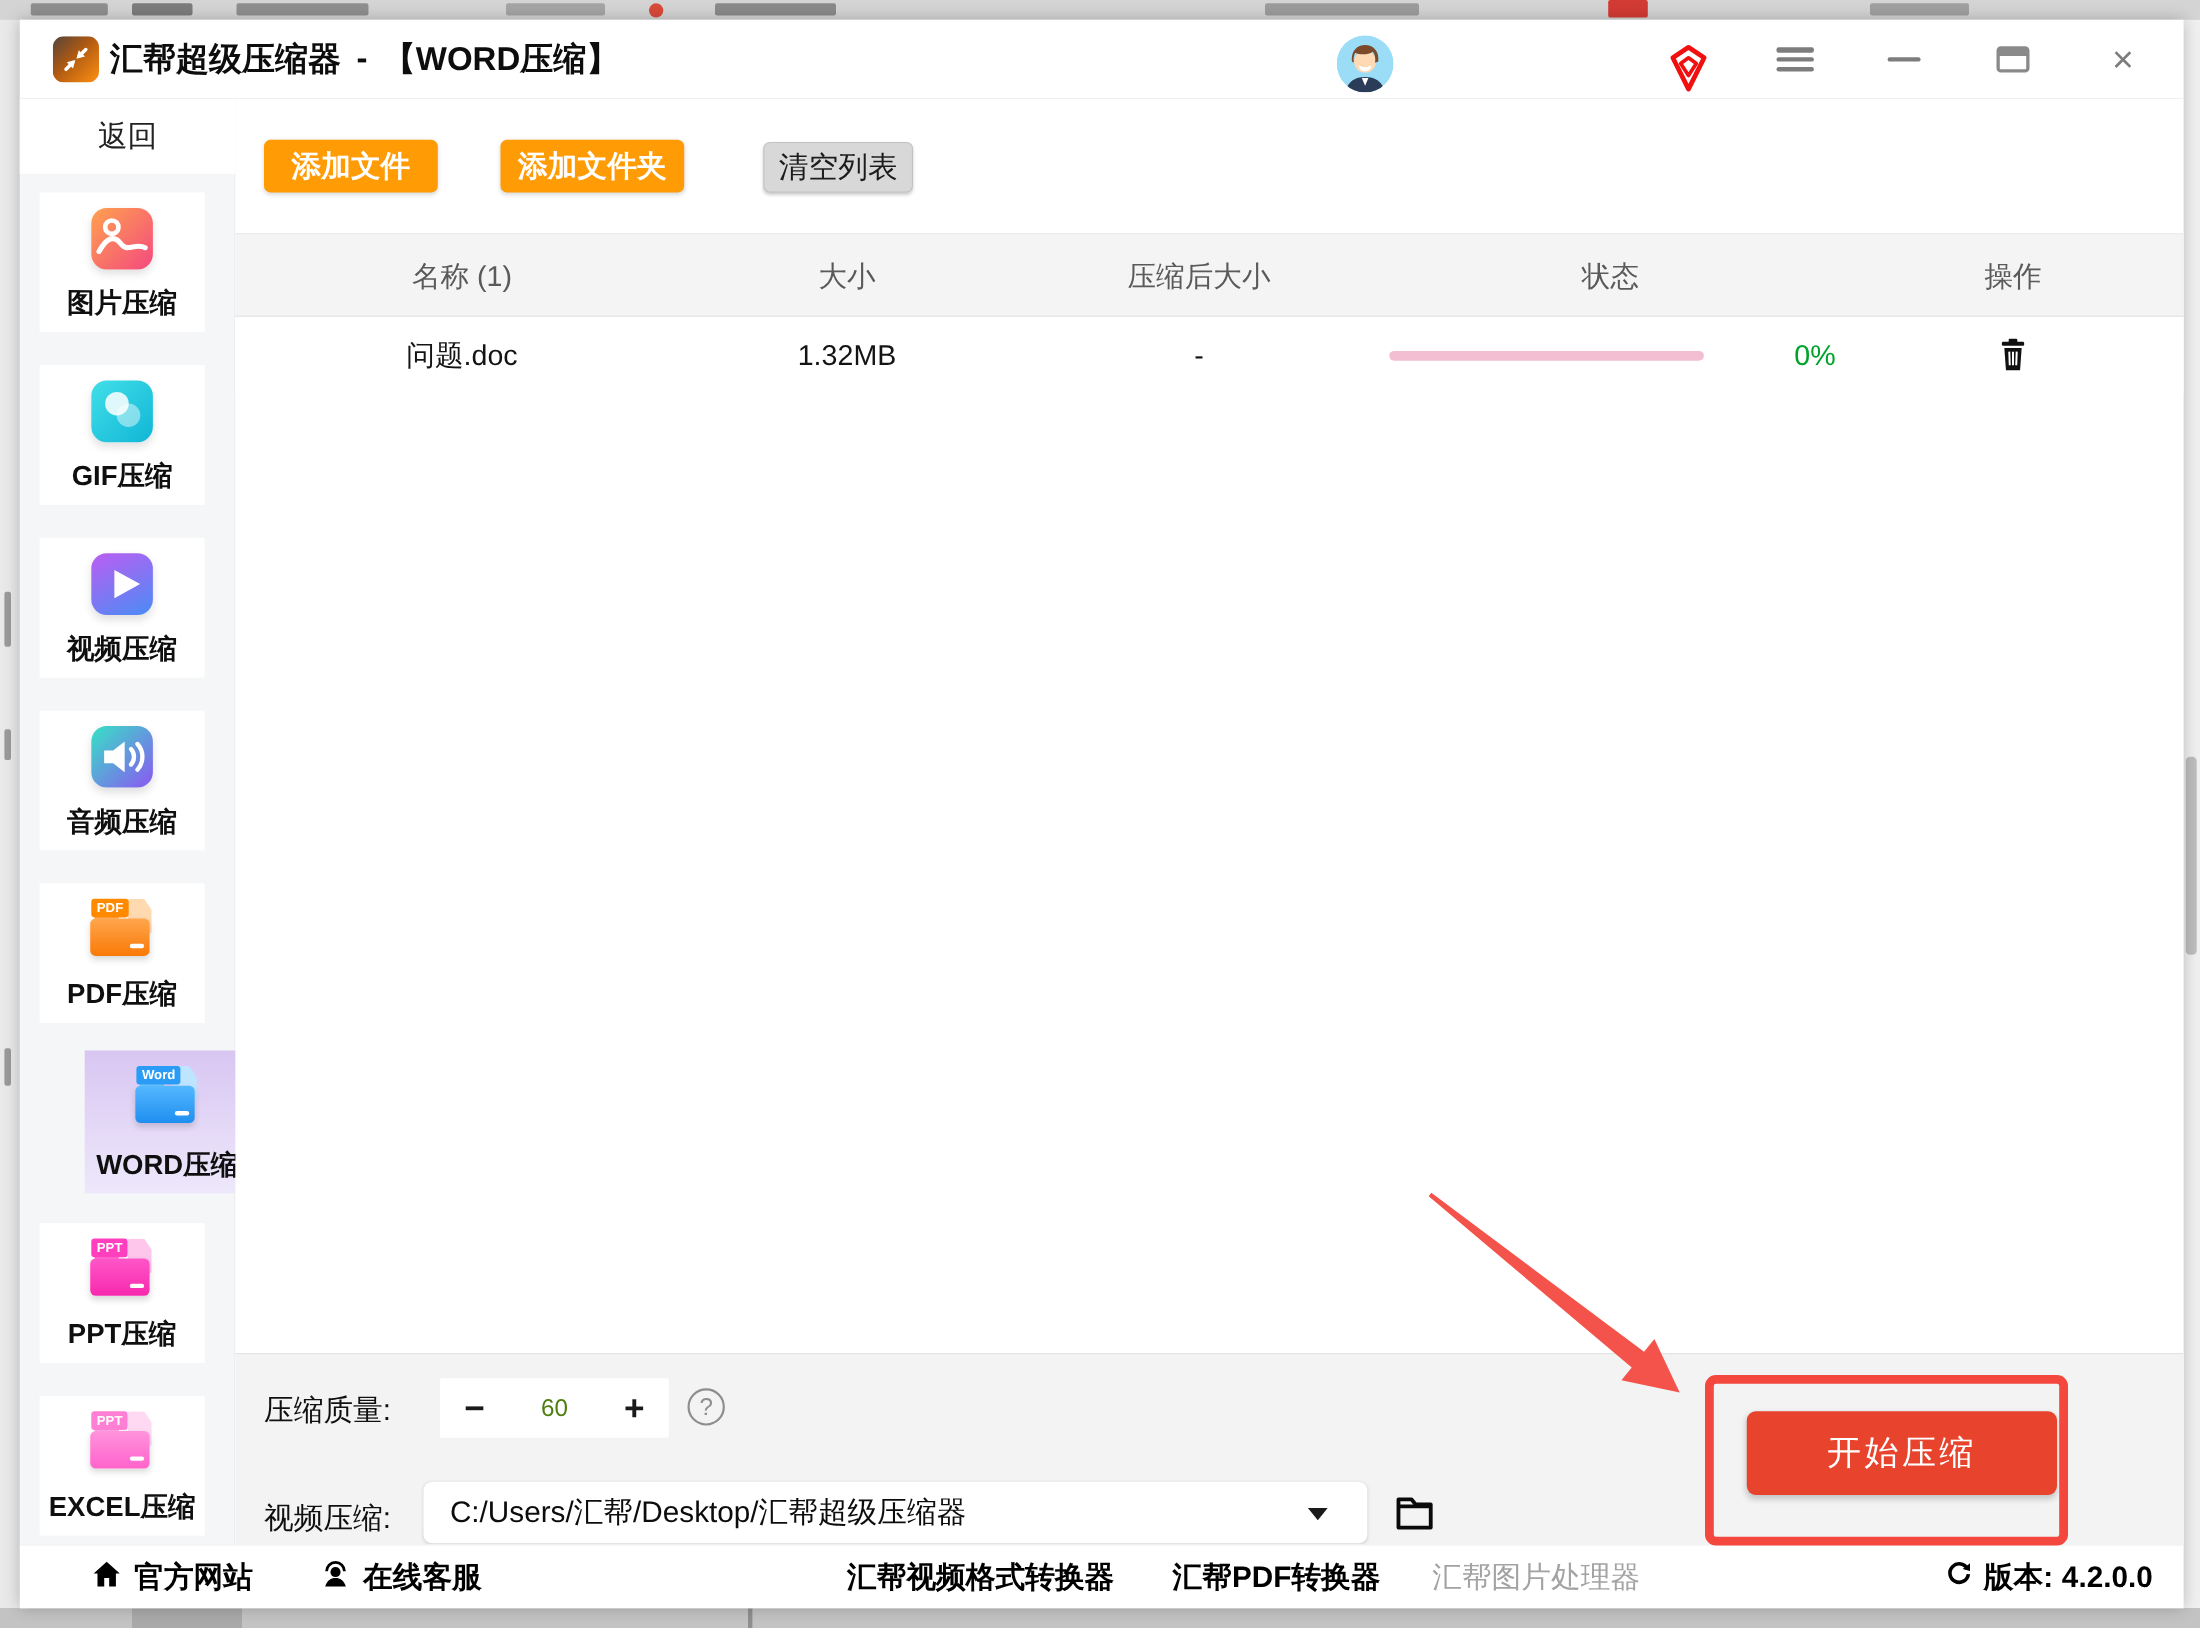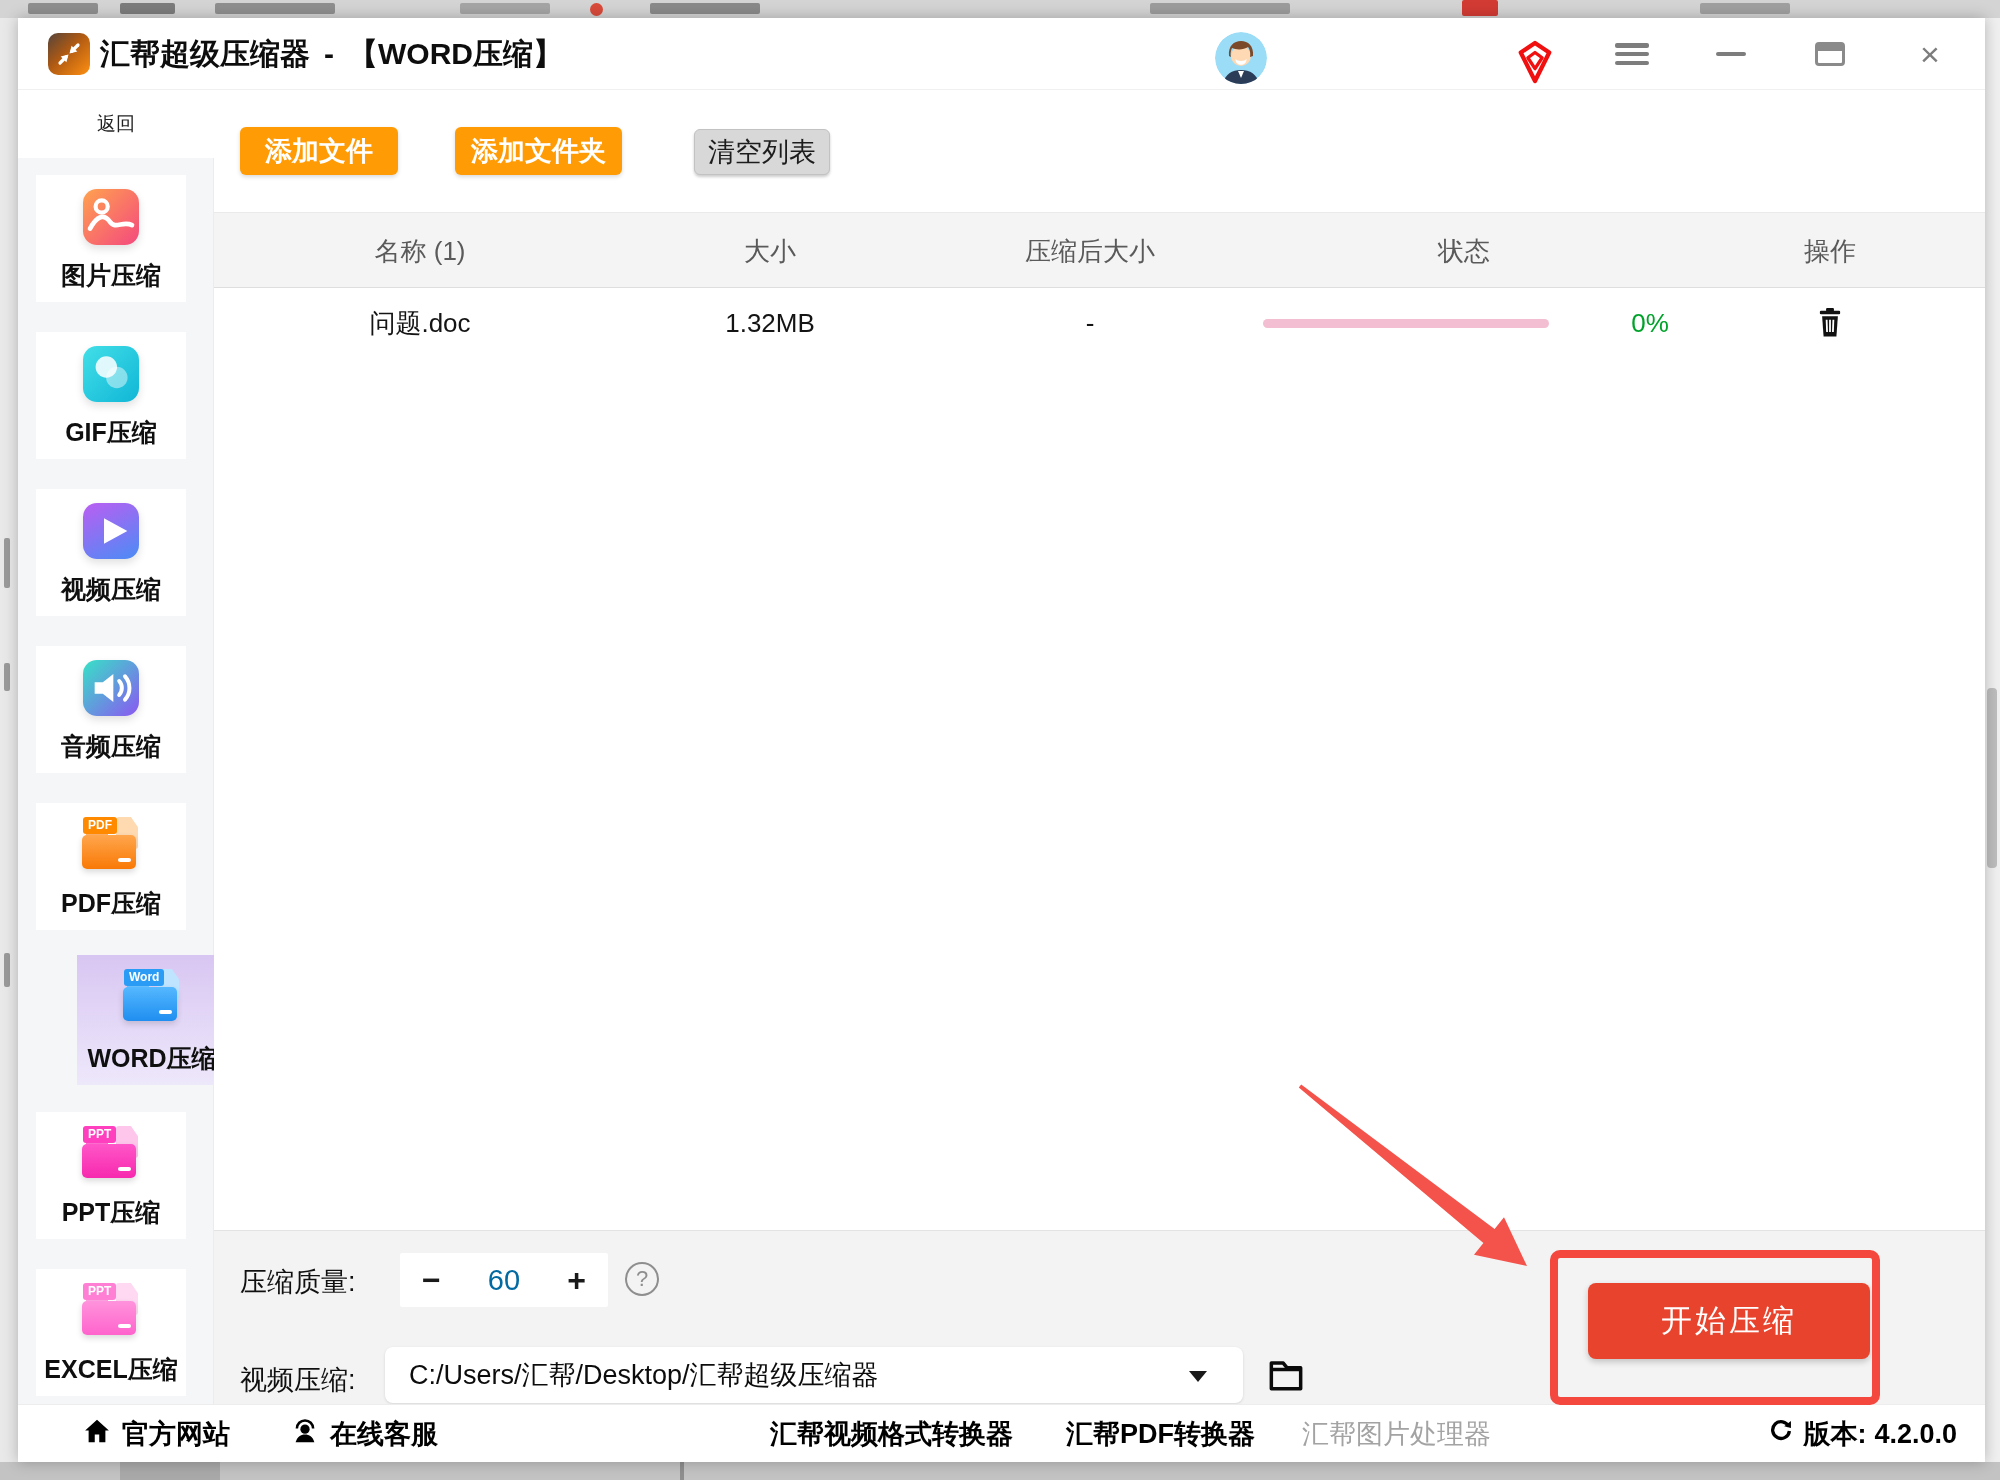--- a/index.html
+++ b/index.html
@@ -40,21 +40,21 @@
   .winbtn { position:absolute; top:0; height:72px; width:56px; display:flex; align-items:center; justify-content:center; }
   .menu-bars { width:34px; height:22px; display:flex; flex-direction:column; justify-content:space-between; }
   .menu-bars i { display:block; height:4.5px; background:#7d7d7d; border-radius:2px; }
   .min-bar { width:30px; height:4.5px; background:#7d7d7d; border-radius:2px; }
   .max-box { width:30px; height:24px; border:3px solid #8a8a8a; border-top:9px solid #8a8a8a; border-radius:4px; }
   .close-x { font-size:34px; color:#7d7d7d; line-height:1; font-weight:400; }
 
   
   .sidebar { position:absolute; left:0; top:72px; width:196px; height:1314px; background:#f5f6f8; border-right:1px solid #ececec; }
   .back-btn { position:absolute; left:0; top:0; width:196px; height:68px; background:#fff;
-              display:flex; align-items:center; justify-content:center; font-size:19px; color:#222; cursor:pointer; }
+              display:flex; align-items:center; justify-content:center; font-size:27px; color:#222; cursor:pointer; }
   .side-card { position:absolute; left:18px; width:150px; height:127px; background:#fff;
                display:flex; flex-direction:column; align-items:center; justify-content:flex-end;
                padding-bottom:10px; cursor:pointer; }
   .side-card .ic { position:absolute; top:14px; left:50%; transform:translateX(-50%); }
   .side-card .lbl { font-size:25px; font-weight:bold; color:#0f0f0f; white-space:nowrap; }
   .side-card.selected { background:linear-gradient(180deg,#d8c6f2 0%,#eee8fb 100%);margin-left:41px; }
 
   .sq-icon { width:56px; height:56px; border-radius:14px; position:relative; overflow:hidden;
              box-shadow:0 4px 8px rgba(0,0,0,.12); }
   .sq-icon svg { position:absolute; inset:0; }
@@ -94,21 +94,21 @@
   .progress { position:absolute; left:1049px; top:31px; width:286px; height:9px; border-radius:5px; background:#f3bed1; }
   .pct { color:#00a32a !important; }
   .trash { position:absolute; left:1616px; top:18px; transform:translateX(-50%); width:27px; height:33px; cursor:pointer; }
 
   
   .panel { position:absolute; left:0; top:1140px; width:1771px; height:174px; background:#f3f3f4; border-top:1px solid #e3e3e3; }
   .panel .plabel { position:absolute; font-size:27px; color:#101010; white-space:nowrap; }
   .stepper { position:absolute; left:186px; top:22px; width:208px; height:54px; background:#fff; border-radius:2px;
              display:flex; align-items:center; justify-content:space-between; padding:0 22px; }
   .stepper .sbtn { font-size:32px; font-weight:bold; color:#1a1a1a; cursor:pointer; line-height:1; }
-  .stepper .sval { font-size:29px; color:#0369a1; }
+  .stepper .sval { font-size:22px; color:#4d7c0f; }
   .help { position:absolute; left:411px; top:31px; width:34px; height:34px; border-radius:50%;
           border:2.5px solid #8e8e8e; color:#8e8e8e; font-size:22px; display:flex; align-items:center; justify-content:center;
           cursor:pointer; }
   .outselect { position:absolute; left:171px; top:116px; width:858px; height:56px; background:#fff; border-radius:8px;
                display:flex; align-items:center; padding:0 24px; font-size:27px; color:#0c0c0c; cursor:pointer;
                box-shadow:0 1px 3px rgba(0,0,0,.12); }
   .outselect .caret { position:absolute; right:36px; top:24px; width:0; height:0;
                       border-left:9px solid transparent; border-right:9px solid transparent; border-top:11px solid #1a1a1a; }
   .pickfolder { position:absolute; left:1050px; top:120px; width:44px; height:48px; cursor:pointer; }
   .start-btn { left:1374px; top:52px; width:282px; height:76px; background:#e8432d; color:#fff;

